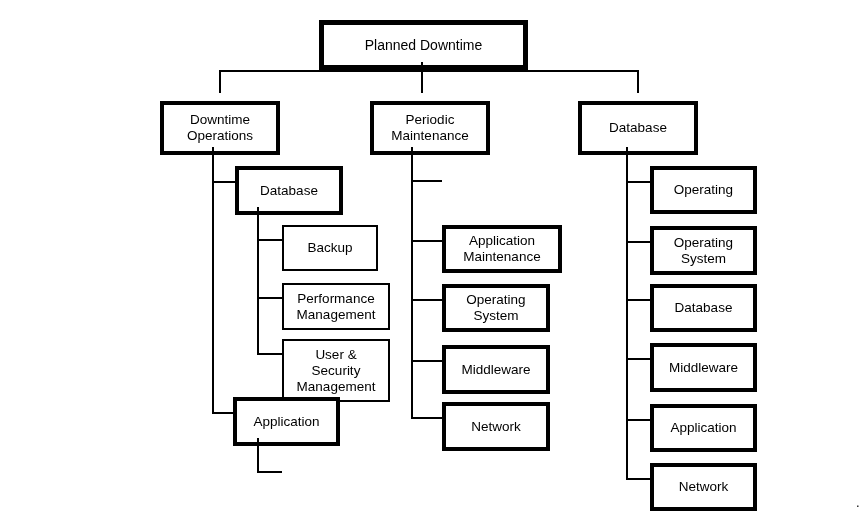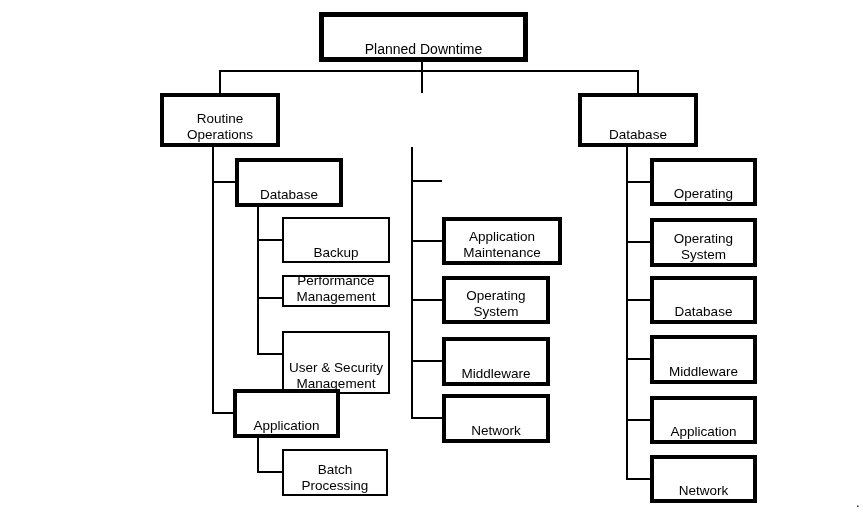--- a/index.html
+++ b/index.html
@@ -3,22 +3,22 @@
 <meta charset="utf-8">
 <style>
   * { margin:0; padding:0; box-sizing:border-box; }
   html,body { background:#ffffff; }
   .canvas {
     position:relative; width:863px; height:512px; background:#ffffff;
     font-family:"Liberation Sans", sans-serif; color:#000; overflow:hidden;
   }
   .box {
     position:absolute; background:#ffffff;
-    display:flex; align-items:flex-end; justify-content:center;
-    text-align:center; font-size:13.5px; line-height:16px; padding:0 3px;
+    display:flex; align-items:center; justify-content:center;
+    text-align:center; font-size:13.5px; line-height:16px; padding:0 19px;margin-top:8px;
   }
   .b-root { border:5px solid #000; font-size:14px; }
   .b-thick { border:4px solid #000; }
   .b-thin  { border:2px solid #000; }
   .lbl { display:inline-block; }
   .w84 { max-width:84px; }
   .w96 { max-width:96px; }
   .hline, .vline { position:absolute; background:#000; }
   .hline { height:2px; }
   .vline { width:2px; }
@@ -32,60 +32,60 @@
   <div class="box b-root" style="left:319px;top:12px;width:209px;height:50px">
     <span class="lbl">Planned Downtime</span>
   </div>
 
   <div class="vline" style="left:421px;top:62px;height:31px"></div>
   <div class="hline" style="left:219px;top:70px;width:420px"></div>
   <div class="vline" style="left:219px;top:70px;height:23px"></div>
   <div class="vline" style="left:637px;top:70px;height:23px"></div>
 
   <div class="box b-thick" style="left:160px;top:93px;width:120px;height:54px">
-    <span class="lbl w84">Routine Operations</span>
+    <span class="lbl w84">Downtime Operations</span>
+  </div>
+  <div class="box b-thick" style="left:370px;top:93px;width:120px;height:54px">
+    <span class="lbl w84">Periodic Maintenance</span>
   </div>
   <div class="box b-thick" style="left:578px;top:93px;width:120px;height:54px">
     <span class="lbl">Database</span>
   </div>
 
   <div class="vline" style="left:212px;top:147px;height:267px"></div>
 
   <div class="hline" style="left:212px;top:181px;width:23px"></div>
   <div class="box b-thick" style="left:235px;top:158px;width:108px;height:49px">
     <span class="lbl">Database</span>
   </div>
 
   <div class="vline" style="left:257px;top:207px;height:148px"></div>
 
   <div class="hline" style="left:257px;top:239px;width:25px"></div>
-  <div class="box b-thin" style="left:282px;top:217px;width:108px;height:46px">
+  <div class="box b-thin" style="left:282px;top:217px;width:96px;height:46px">
     <span class="lbl">Backup</span>
   </div>
 
   <div class="hline" style="left:257px;top:297px;width:25px"></div>
-  <div class="box b-thin" style="left:282px;top:275px;width:108px;height:32px">
+  <div class="box b-thin" style="left:282px;top:275px;width:108px;height:47px">
     <span class="lbl w84">Performance Management</span>
   </div>
 
   <div class="hline" style="left:257px;top:353px;width:25px"></div>
   <div class="box b-thin" style="left:282px;top:331px;width:108px;height:63px">
     <span class="lbl w96">User &amp; Security Management</span>
   </div>
 
   <div class="hline" style="left:212px;top:412px;width:21px"></div>
   <div class="box b-thick" style="left:233px;top:389px;width:107px;height:49px">
     <span class="lbl">Application</span>
   </div>
 
   <div class="vline" style="left:257px;top:438px;height:35px"></div>
   <div class="hline" style="left:257px;top:471px;width:25px"></div>
-  <div class="box b-thin" style="left:282px;top:449px;width:106px;height:47px">
-    <span class="lbl w84">Batch Processing</span>
-  </div>
 
   <div class="vline" style="left:411px;top:147px;height:272px"></div>
 
   <div class="hline" style="left:411px;top:180px;width:31px"></div>
 
   <div class="hline" style="left:411px;top:240px;width:31px"></div>
   <div class="box b-thick" style="left:442px;top:217px;width:120px;height:48px">
     <span class="lbl w84">Application Maintenance</span>
   </div>
 

